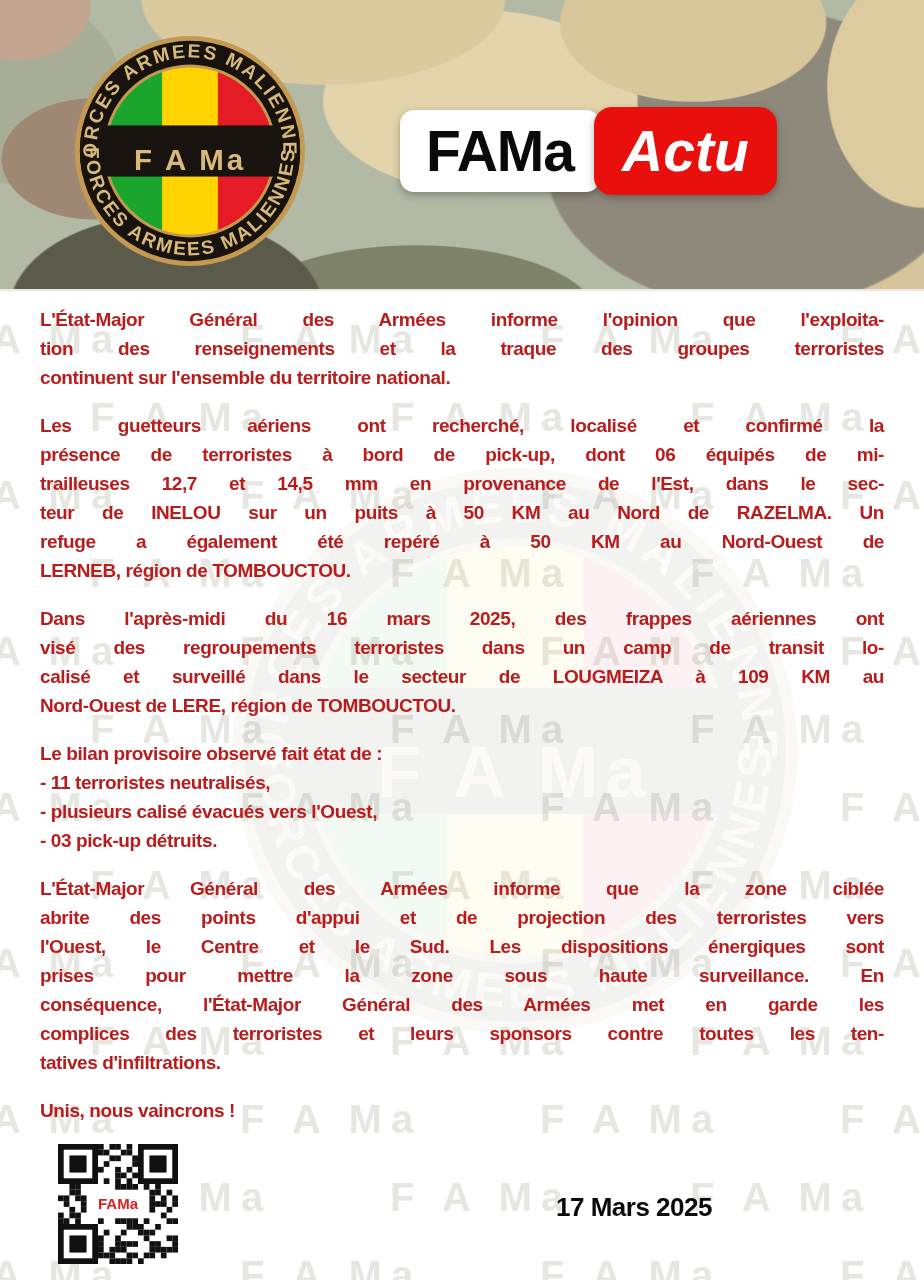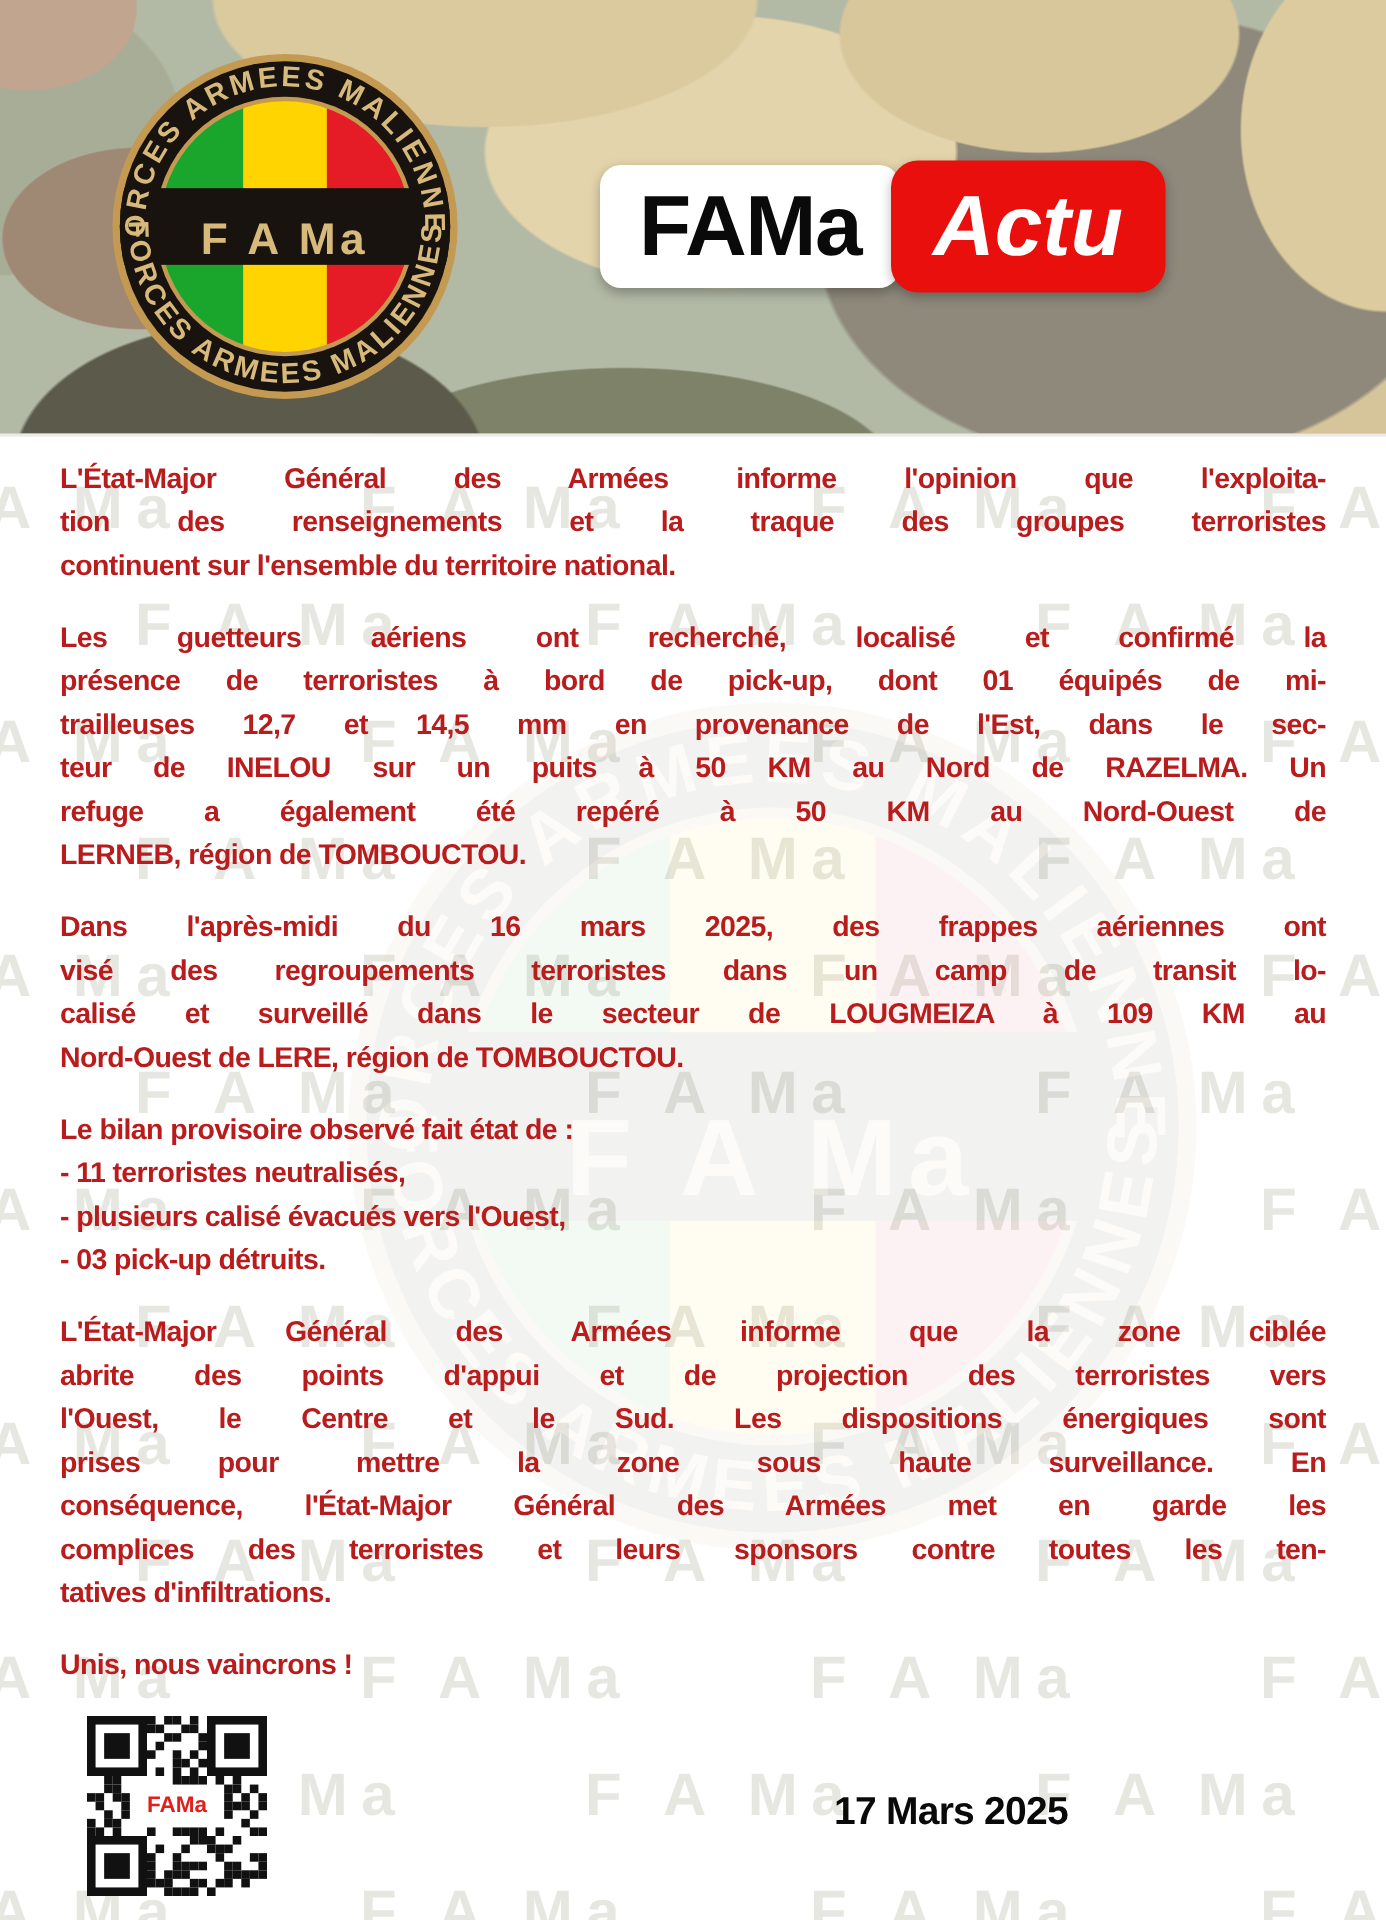--- a/index.html
+++ b/index.html
@@ -173,21 +173,21 @@
     </svg>
 
     <div class="content" id="paragraphs">
         <div class="para">
           <div class="line just">L'État-Major Général des Armées informe l'opinion que l'exploita-</div>
           <div class="line just">tion des renseignements et la traque des groupes terroristes</div>
           <div class="line">continuent sur l'ensemble du territoire national.</div>
         </div>
         <div class="para">
           <div class="line just">Les guetteurs aériens ont recherché, localisé et confirmé la</div>
-          <div class="line just">présence de terroristes à bord de pick-up, dont 01 équipés de mi-</div>
+          <div class="line just">présence de terroristes à bord de pick-up, dont 06 équipés de mi-</div>
           <div class="line just">trailleuses 12,7 et 14,5 mm en provenance de l'Est, dans le sec-</div>
           <div class="line just">teur de INELOU sur un puits à 50 KM au Nord de RAZELMA. Un</div>
           <div class="line just">refuge a également été repéré à 50 KM au Nord-Ouest de</div>
           <div class="line">LERNEB, région de TOMBOUCTOU.</div>
         </div>
         <div class="para">
           <div class="line just">Dans l'après-midi du 16 mars 2025, des frappes aériennes ont</div>
           <div class="line just">visé des regroupements terroristes dans un camp de transit lo-</div>
           <div class="line just">calisé et surveillé dans le secteur de LOUGMEIZA à 109 KM au</div>
           <div class="line">Nord-Ouest de LERE, région de TOMBOUCTOU.</div>

